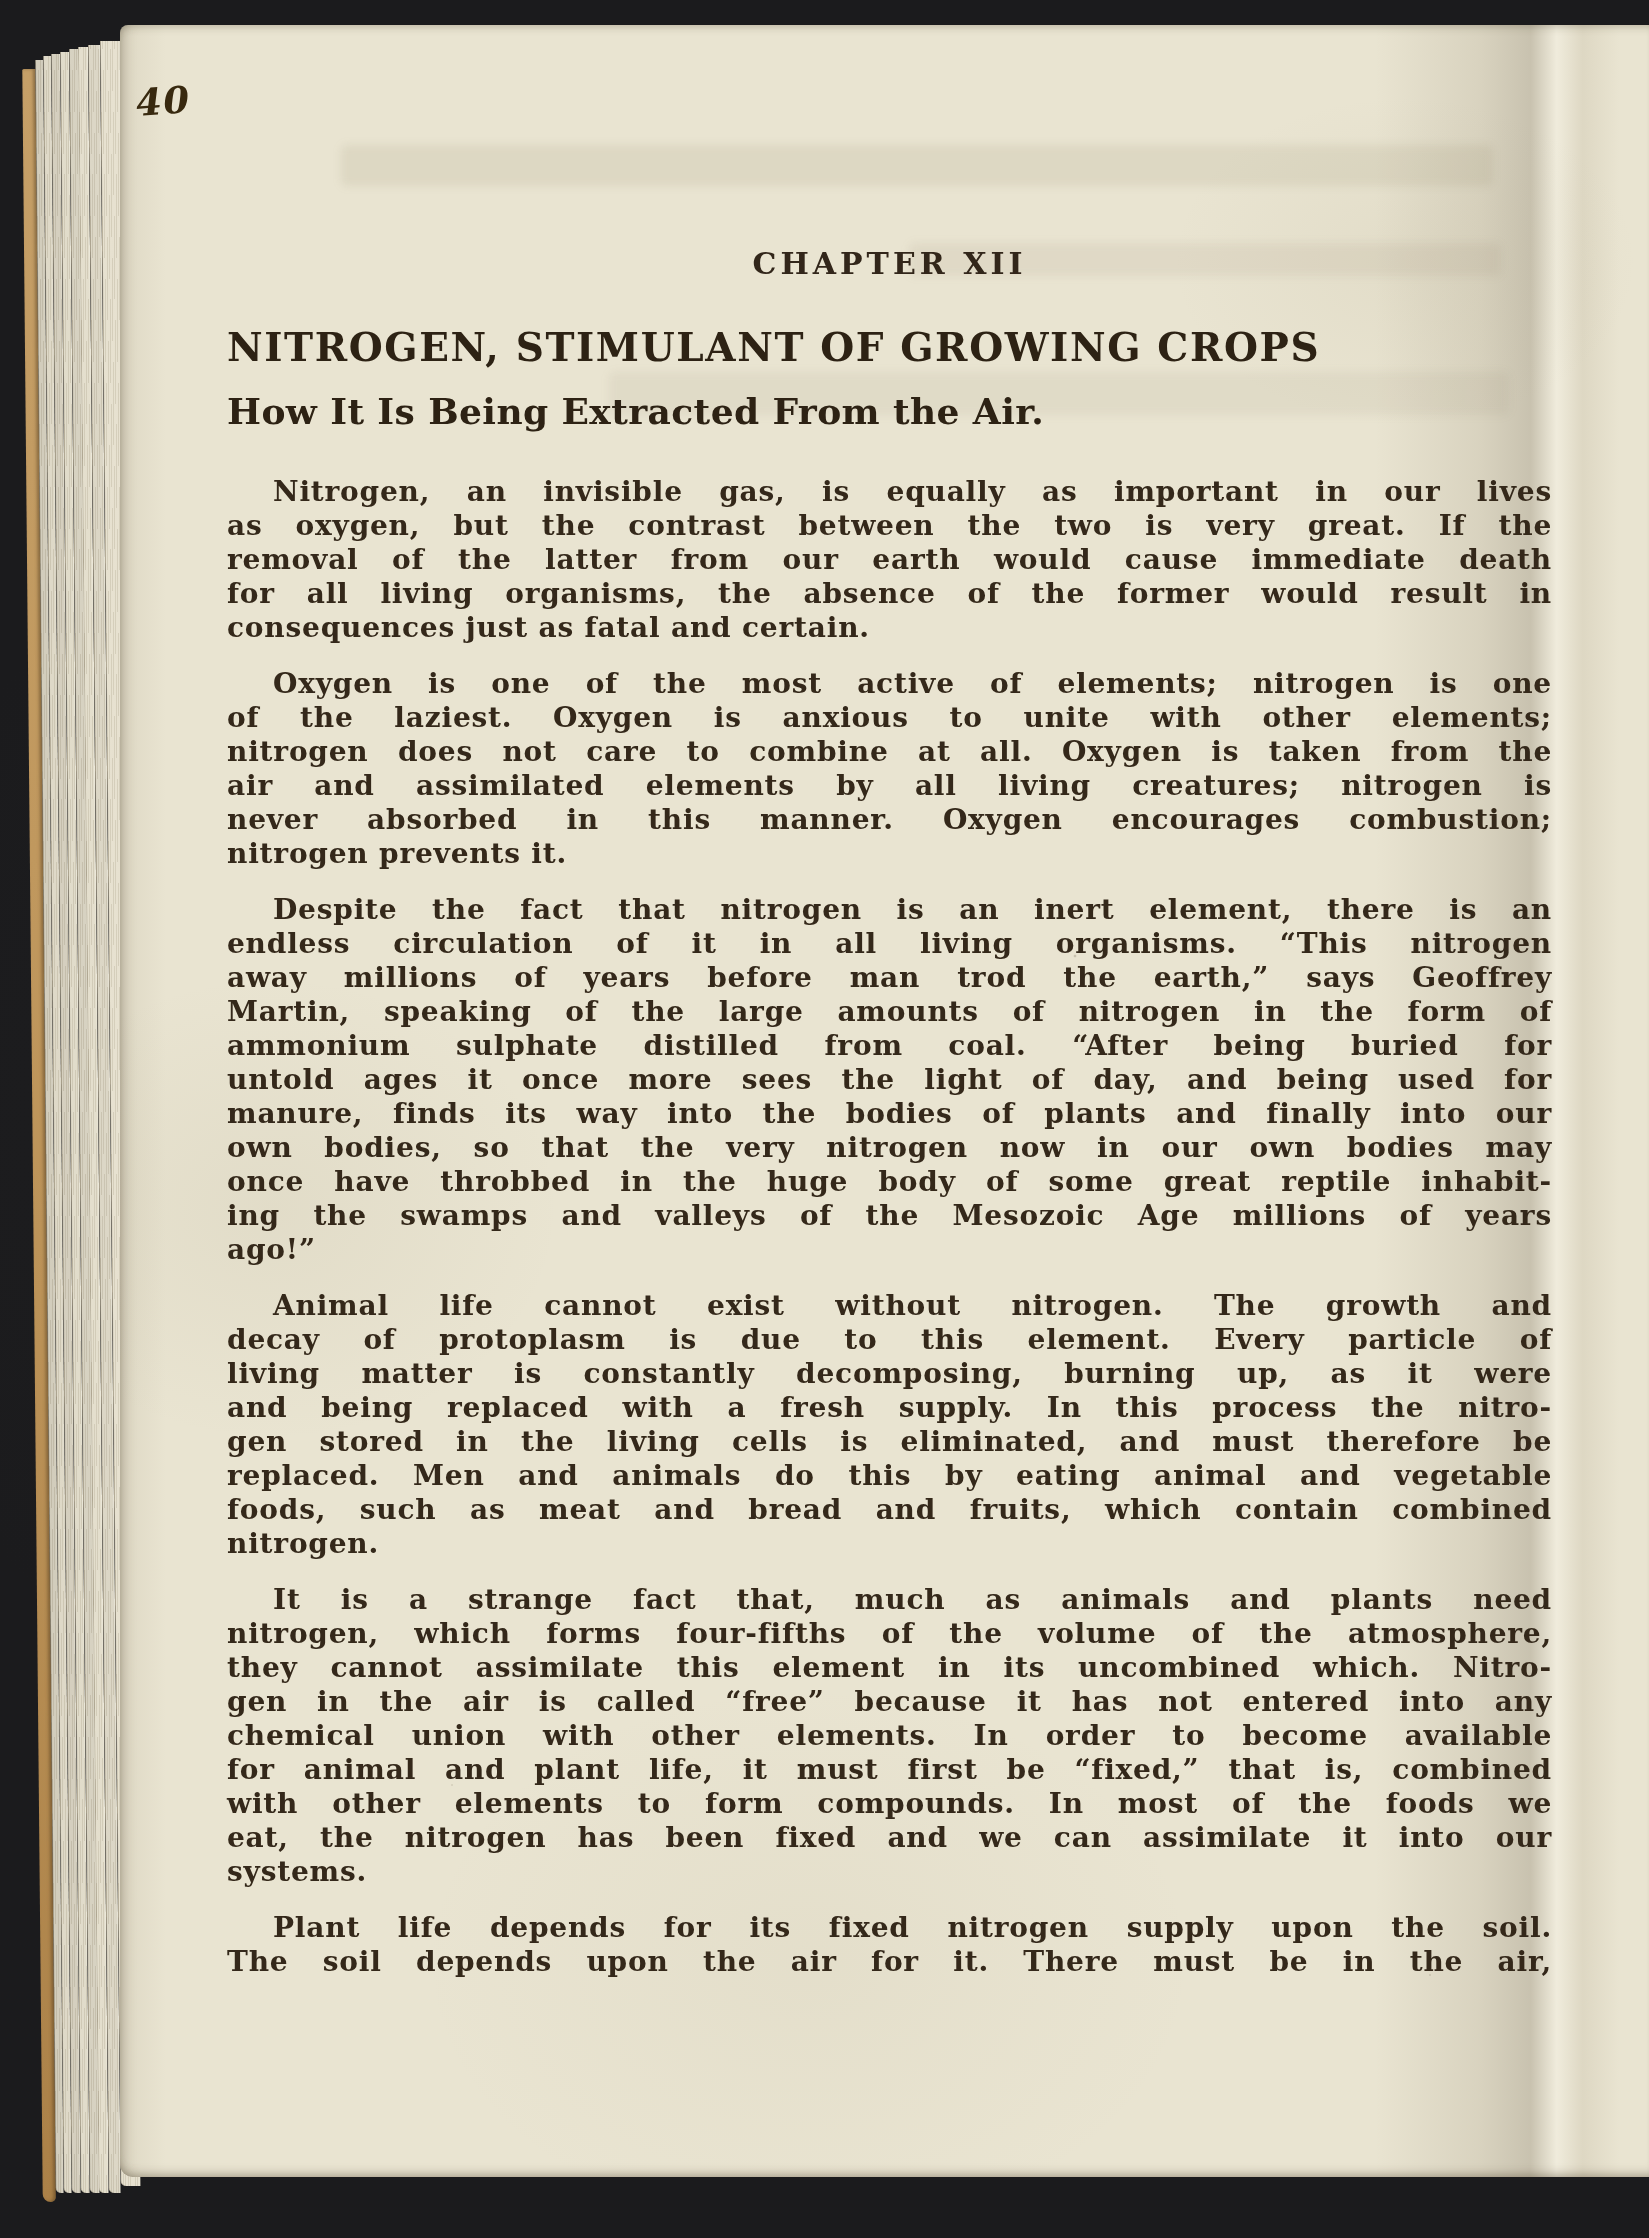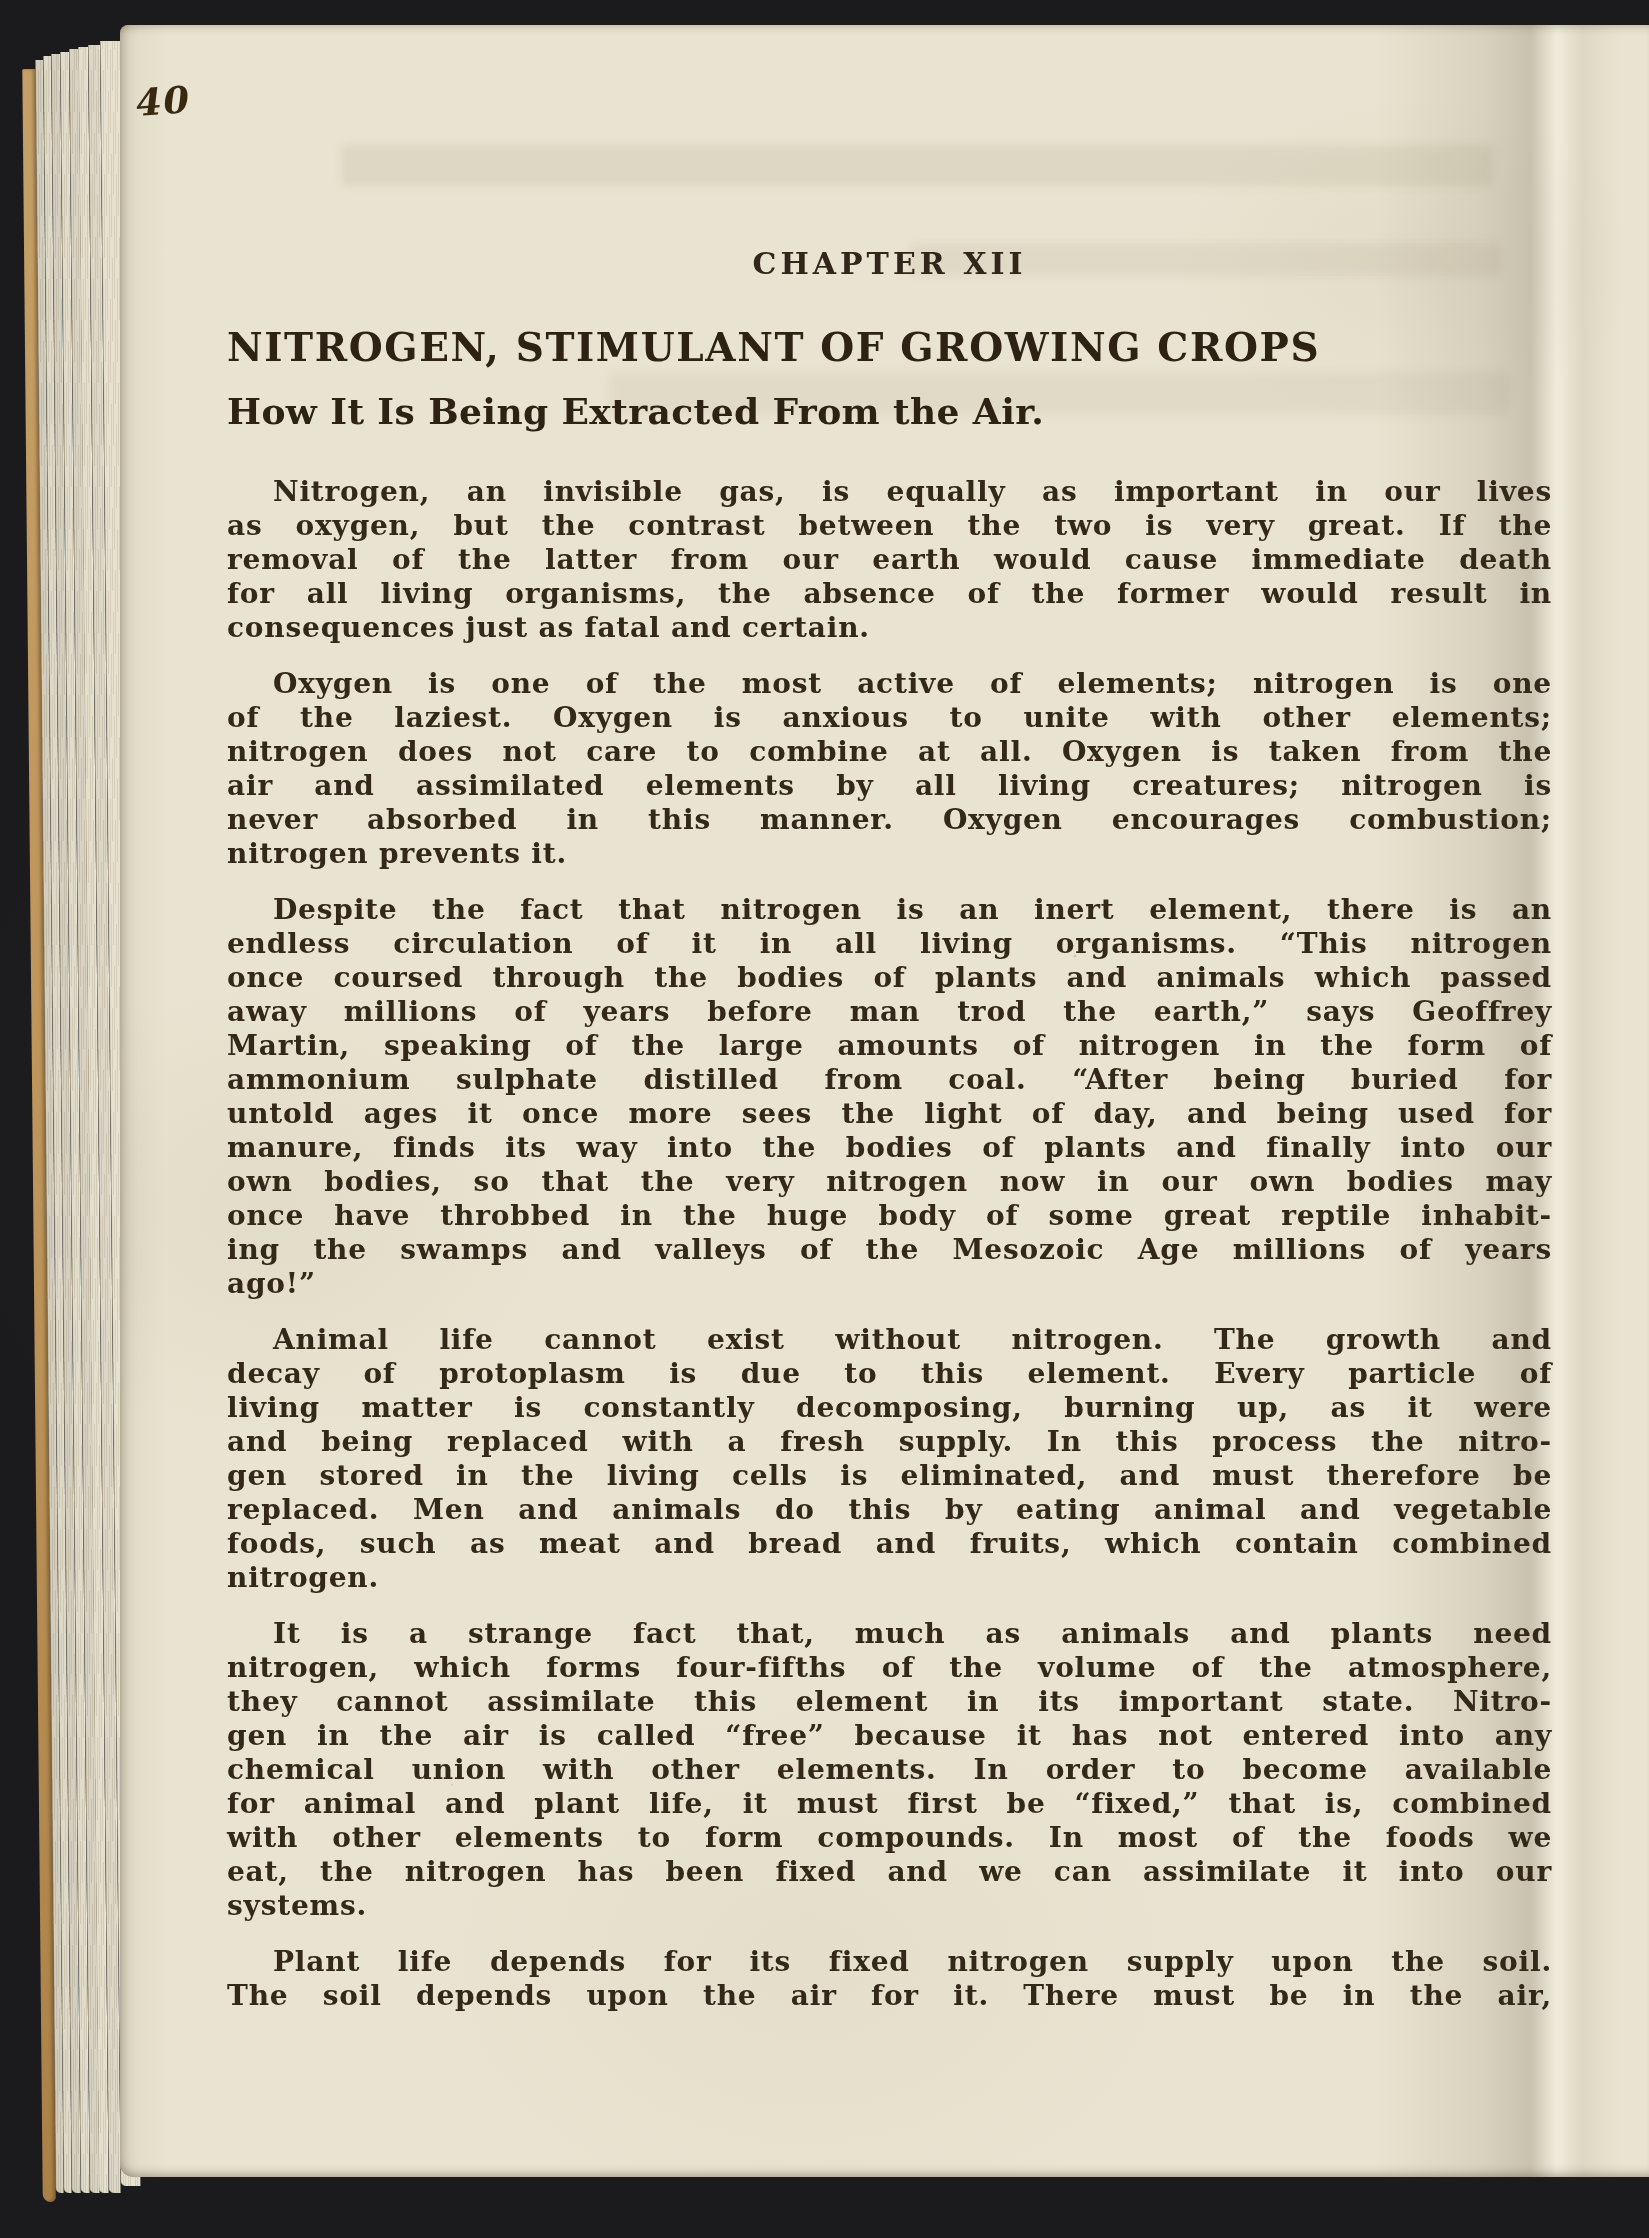--- a/index.html
+++ b/index.html
@@ -140,21 +140,20 @@
             <div class="tline first">Oxygen is one of the most active of elements; nitrogen is one</div>
             <div class="tline">of the laziest. Oxygen is anxious to unite with other elements;</div>
             <div class="tline">nitrogen does not care to combine at all. Oxygen is taken from the</div>
             <div class="tline">air and assimilated elements by all living creatures; nitrogen is</div>
             <div class="tline">never absorbed in this manner. Oxygen encourages combustion;</div>
             <div class="tline last">nitrogen prevents it.</div>
           </div>
           <div class="para">
             <div class="tline first">Despite the fact that nitrogen is an inert element, there is an</div>
             <div class="tline">endless circulation of it in all living organisms. “This nitrogen</div>
-            <div class="tline">once coursed through the bodies of plants and animals which passed</div>
             <div class="tline">away millions of years before man trod the earth,” says Geoffrey</div>
             <div class="tline">Martin, speaking of the large amounts of nitrogen in the form of</div>
             <div class="tline">ammonium sulphate distilled from coal. “After being buried for</div>
             <div class="tline">untold ages it once more sees the light of day, and being used for</div>
             <div class="tline">manure, finds its way into the bodies of plants and finally into our</div>
             <div class="tline">own bodies, so that the very nitrogen now in our own bodies may</div>
             <div class="tline">once have throbbed in the huge body of some great reptile inhabit-</div>
             <div class="tline">ing the swamps and valleys of the Mesozoic Age millions of years</div>
             <div class="tline last">ago!”</div>
           </div>
@@ -164,21 +163,21 @@
             <div class="tline">living matter is constantly decomposing, burning up, as it were</div>
             <div class="tline">and being replaced with a fresh supply. In this process the nitro-</div>
             <div class="tline">gen stored in the living cells is eliminated, and must therefore be</div>
             <div class="tline">replaced. Men and animals do this by eating animal and vegetable</div>
             <div class="tline">foods, such as meat and bread and fruits, which contain combined</div>
             <div class="tline last">nitrogen.</div>
           </div>
           <div class="para">
             <div class="tline first">It is a strange fact that, much as animals and plants need</div>
             <div class="tline">nitrogen, which forms four-fifths of the volume of the atmosphere,</div>
-            <div class="tline">they cannot assimilate this element in its important state. Nitro-</div>
+            <div class="tline">they cannot assimilate this element in its uncombined which. Nitro-</div>
             <div class="tline">gen in the air is called “free” because it has not entered into any</div>
             <div class="tline">chemical union with other elements. In order to become available</div>
             <div class="tline">for animal and plant life, it must first be “fixed,” that is, combined</div>
             <div class="tline">with other elements to form compounds. In most of the foods we</div>
             <div class="tline">eat, the nitrogen has been fixed and we can assimilate it into our</div>
             <div class="tline last">systems.</div>
           </div>
           <div class="para">
             <div class="tline first">Plant life depends for its fixed nitrogen supply upon the soil.</div>
             <div class="tline last">The soil depends upon the air for it. There must be in the air,</div>

